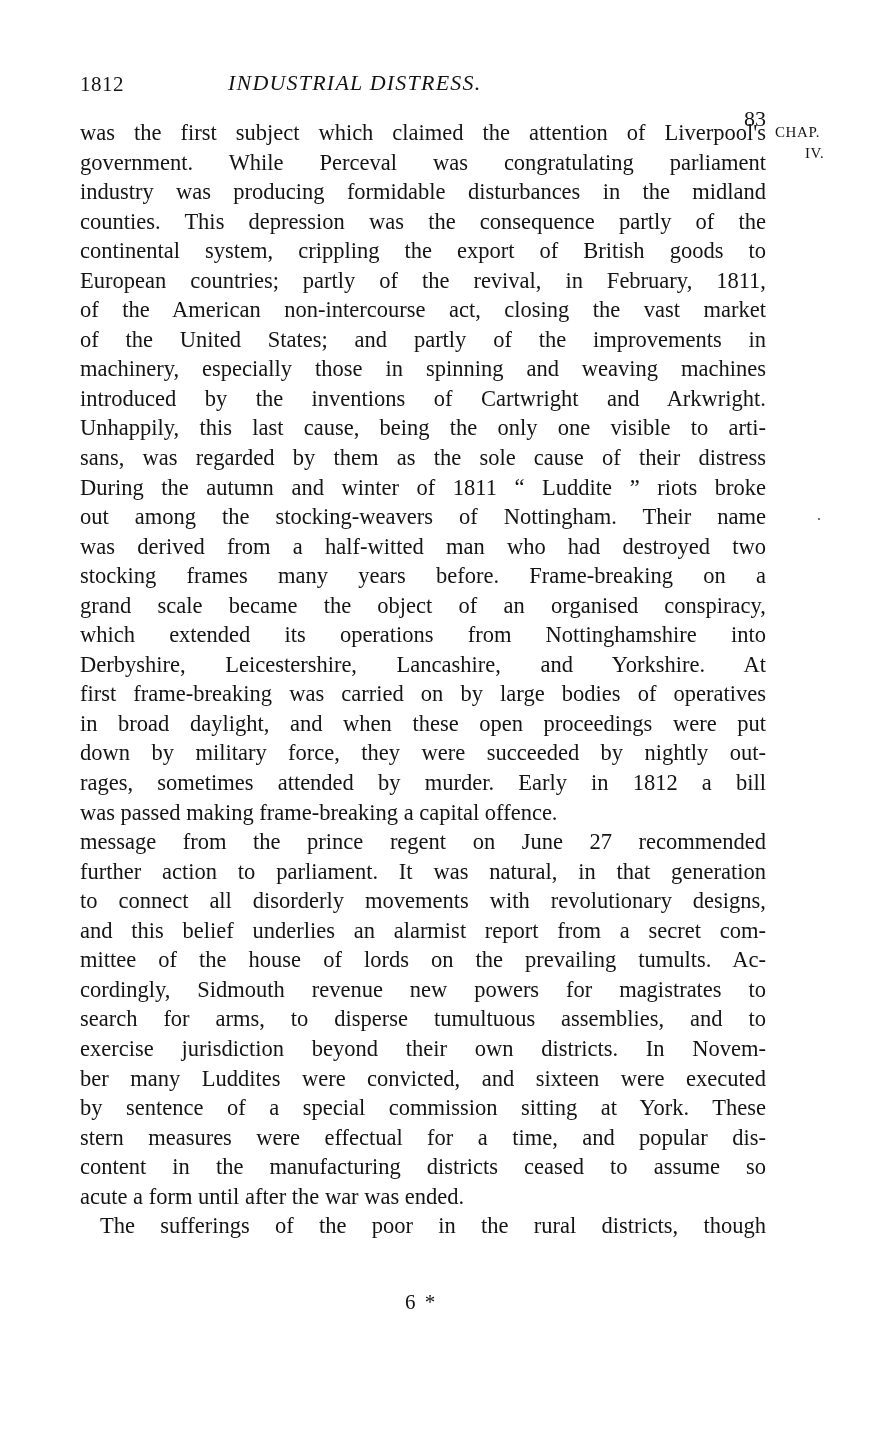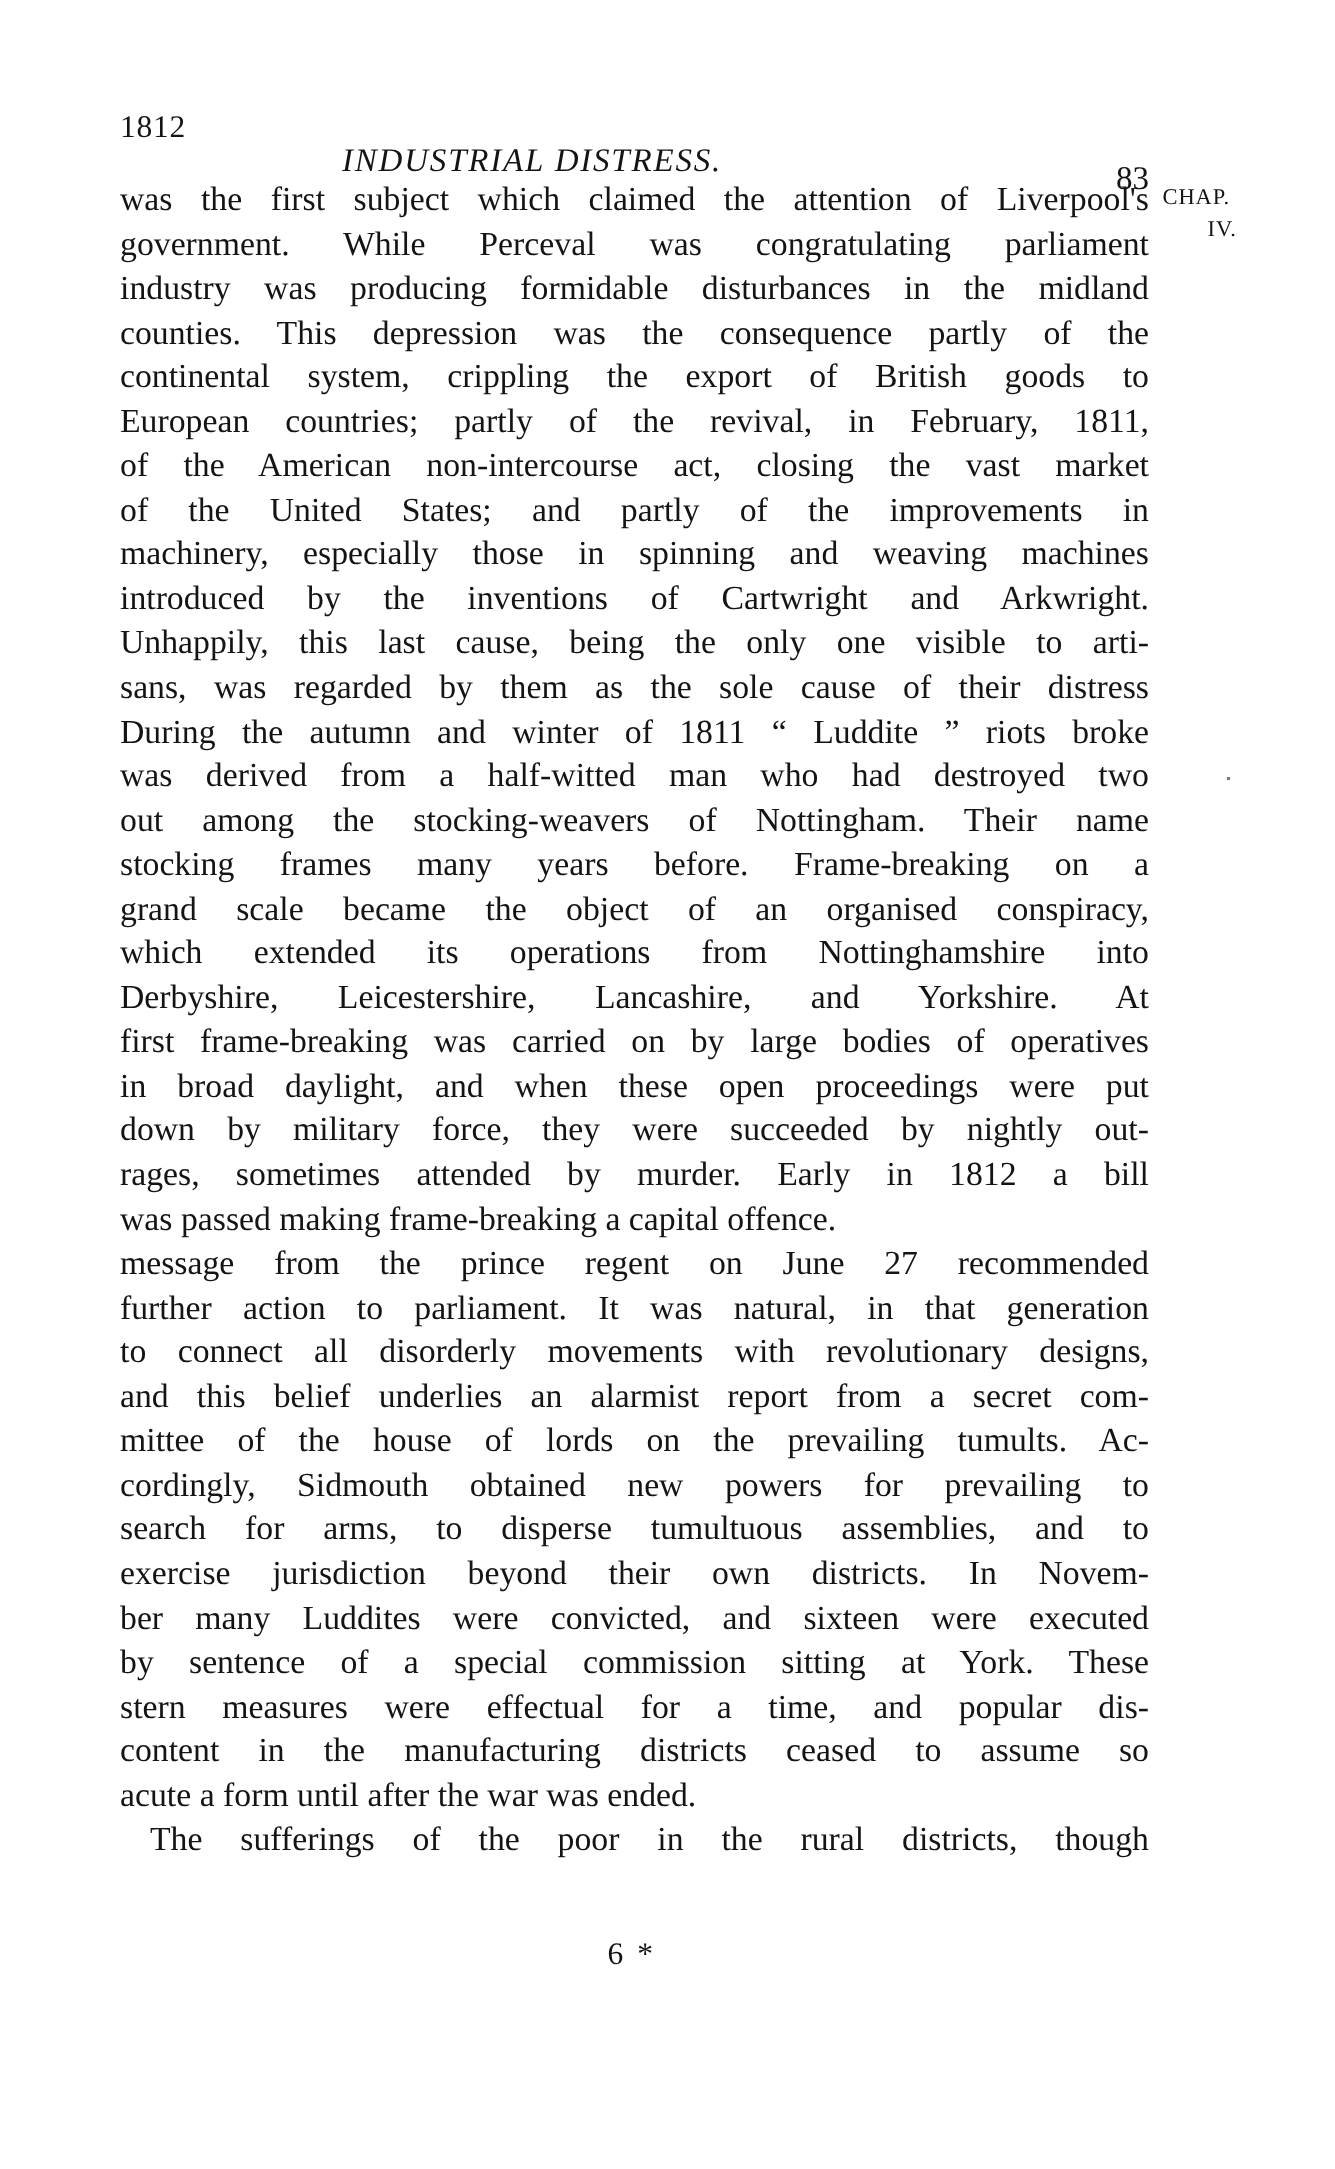--- a/index.html
+++ b/index.html
@@ -36,21 +36,20 @@
       font-size: 21px;
       letter-spacing: 0.5px;
     }
     .rh-title {
       position: absolute;
       left: 148px;
       top: 0;
       font-style: italic;
       font-size: 22px;
       letter-spacing: 1.2px;
-      margin-top: 24px;
     }
     .rh-page {
       position: absolute;
       right: 0;
       top: 2px;
       font-size: 22px;
       margin-top: 34px;
     }
     .body-text {
       position: absolute;
@@ -131,37 +130,37 @@
     <span class="line">counties.  This depression was the consequence partly of the</span>
     <span class="line">continental system, crippling the export of British goods to</span>
     <span class="line">European countries; partly of the revival, in February, 1811,</span>
     <span class="line">of the American non-intercourse act, closing the vast market</span>
     <span class="line">of the United States; and partly of the improvements in</span>
     <span class="line">machinery, especially those in spinning and weaving machines</span>
     <span class="line">introduced by the inventions of Cartwright and Arkwright.</span>
     <span class="line">Unhappily, this last cause, being the only one visible to arti-</span>
     <span class="line">sans, was regarded by them as the sole cause of their distress</span>
     <span class="line">During the autumn and winter of 1811 “ Luddite ” riots broke</span>
+    <span class="line">out among the stocking-weavers of Nottingham.  Their name</span>
     <span class="line">was derived from a half-witted man who had destroyed two</span>
-    <span class="line">out among the stocking-weavers of Nottingham.  Their name</span>
     <span class="line">stocking frames many years before.  Frame-breaking on a</span>
     <span class="line">grand scale became the object of an organised conspiracy,</span>
     <span class="line">which extended its operations from Nottinghamshire into</span>
     <span class="line">Derbyshire, Leicestershire, Lancashire, and Yorkshire.  At</span>
     <span class="line">first frame-breaking was carried on by large bodies of operatives</span>
     <span class="line">in broad daylight, and when these open proceedings were put</span>
     <span class="line">down by military force, they were succeeded by nightly out-</span>
     <span class="line">rages, sometimes attended by murder.  Early in 1812 a bill</span>
     <span class="line last">was passed making frame-breaking a capital offence.</span>
     <span class="line">message from the prince regent on June 27 recommended</span>
     <span class="line">further action to parliament.  It was natural, in that generation</span>
     <span class="line">to connect all disorderly movements with revolutionary designs,</span>
     <span class="line">and this belief underlies an alarmist report from a secret com-</span>
     <span class="line">mittee of the house of lords on the prevailing tumults.  Ac-</span>
-    <span class="line">cordingly, Sidmouth obtained new powers for prevailing to</span>
+    <span class="line">cordingly, Sidmouth revenue new powers for magistrates to</span>
     <span class="line">search for arms, to disperse tumultuous assemblies, and to</span>
     <span class="line">exercise jurisdiction beyond their own districts.  In Novem-</span>
     <span class="line">ber many Luddites were convicted, and sixteen were executed</span>
     <span class="line">by sentence of a special commission sitting at York.  These</span>
     <span class="line">stern measures were effectual for a time, and popular dis-</span>
     <span class="line">content in the manufacturing districts ceased to assume so</span>
     <span class="line last">acute a form until after the war was ended.</span>
     <span class="line indent">The sufferings of the poor in the rural districts, though</span>
   </div>
 

